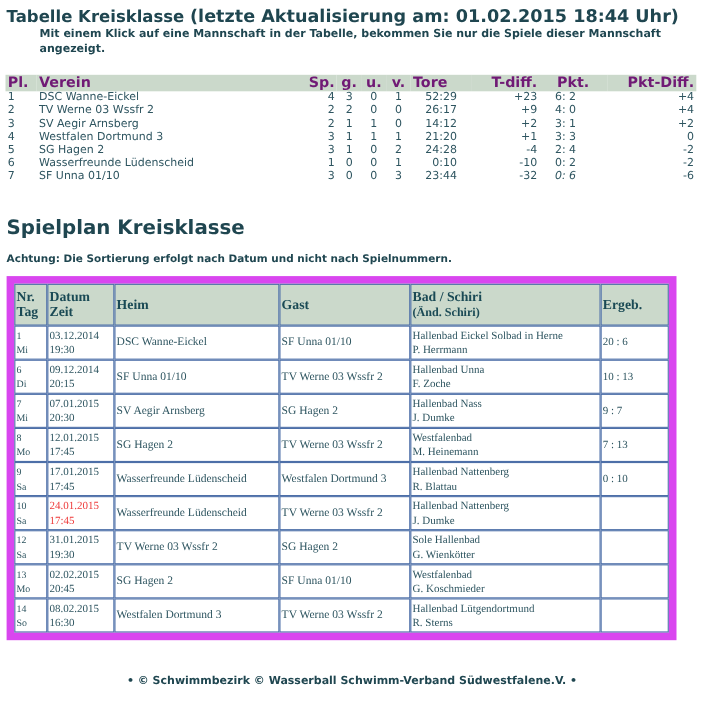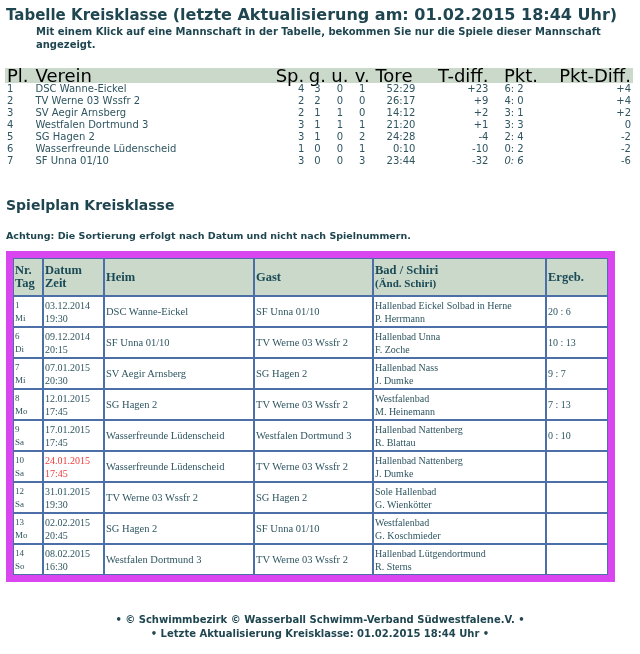--- a/index.html
+++ b/index.html
@@ -10,28 +10,28 @@
     position: relative;
   }
   .title-block { position: absolute; left: 6px; top: 6px; width: 620px; }
   .title-line { font-size: 15px; font-weight: bold; color: #1f4650; line-height: 18px; white-space: nowrap; }
   .title-line .sub { font-size: 16px; font-weight: bold; }
   .intro { font-size: 10px; font-weight: bold; color: #1f4650; line-height: 13px; margin-top: 1px; width: 600px; margin-left: 30px; }
 
   
   .standings { position: absolute; left: 5px; top: 68px; width: 628px; border-collapse: collapse; font-size: 10px; }
   .standings th {
-    background: #cbd9cb; color: #000000; font-size: 18px; font-weight: normal;
+    background: #cbd9cb; color: #701a75; font-size: 13px; font-weight: bold;
     height: 15px; padding: 0 2px; line-height: 15px; text-align: left;
   }
   .standings td { color: #2e5560; height: 12px; line-height: 12px; padding: 0 2px; white-space: nowrap; }
   .standings .r { text-align: right; margin-top: 40px; }
   .standings .c { text-align: center; }
 
-  .sec-title { position: absolute; left: 6px; top: 197px; font-size: 14px; font-weight: bold; color: #1f4650; }
+  .sec-title { position: absolute; left: 6px; top: 197px; font-size: 18px; font-weight: bold; color: #1f4650; }
   .note { position: absolute; left: 6px; top: 230px; font-size: 9.5px; font-weight: bold; color: #1f4650; }
 
   
   .schedule {
     position: absolute; left: 6px; top: 251px;
     border-collapse: separate; border-spacing: 0;
     border: 7px solid #d946ef;
     font-size: 10px;
     font-family: Liberation Serif, serif;
   }
@@ -281,14 +281,13 @@
         <td class="team">Westfalen Dortmund 3</td>
         <td class="team">TV Werne 03 Wssfr 2</td>
         <td style="white-space:nowrap"><span>Hallenbad Lütgendortmund</span><br><span>R. Sterns</span></td>
         <td style="white-space:nowrap"></td>
       </tr>
     </tbody>
 </table>
 
 <div class="footer" style="top:613px;">
   <div>• © Schwimmbezirk © Wasserball Schwimm-Verband Südwestfalene.V. •</div>
-  <div>• Letzte Aktualisierung Kreisklasse: 01.02.2015 18:44 Uhr •</div>
 </div>
 
 </body></html>

